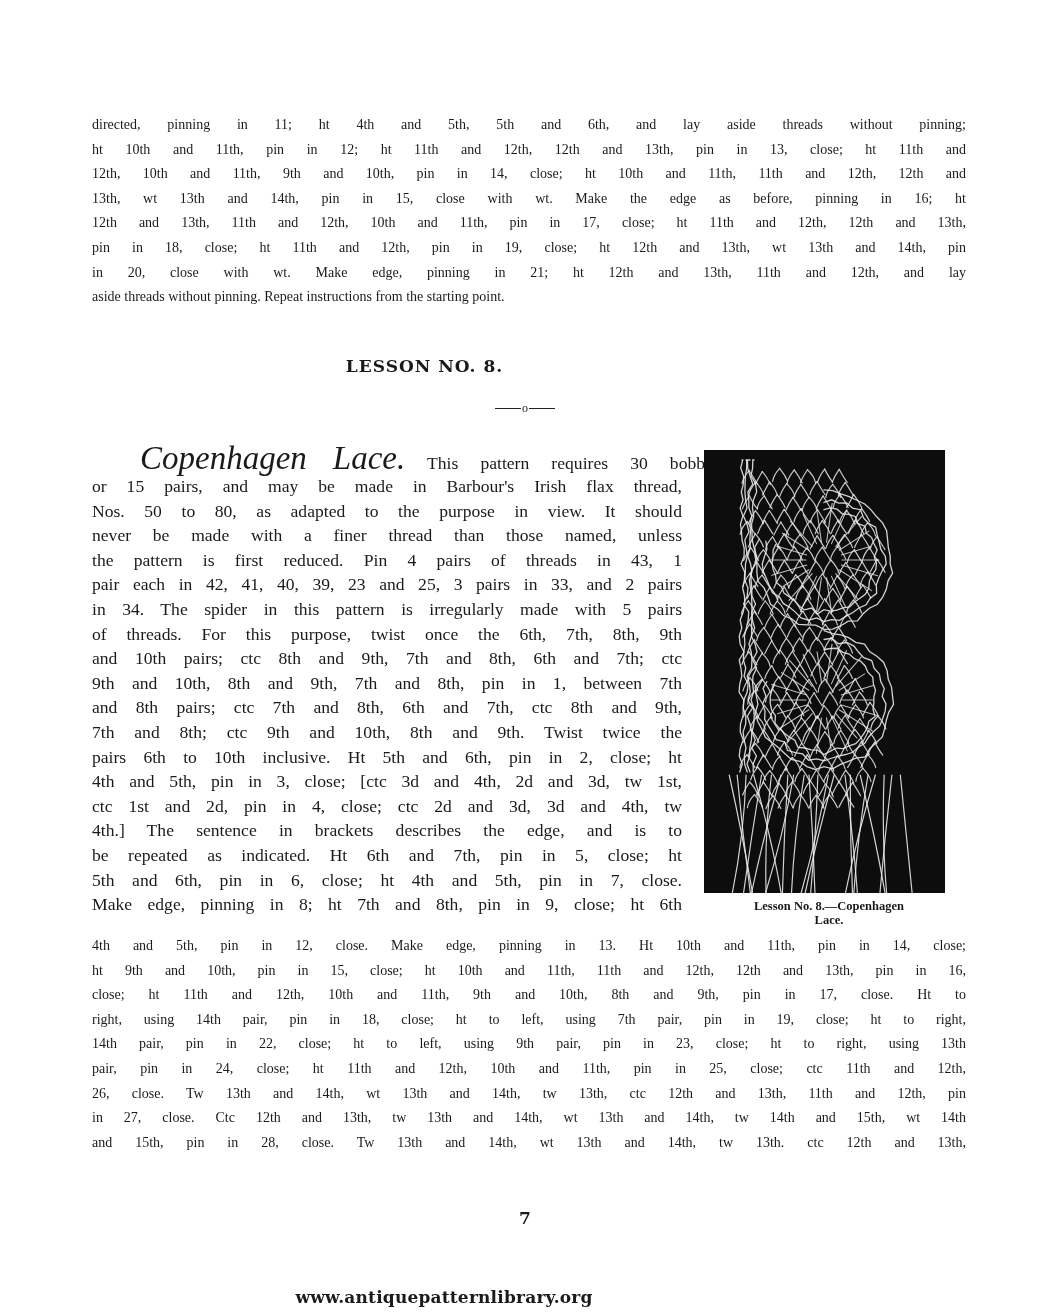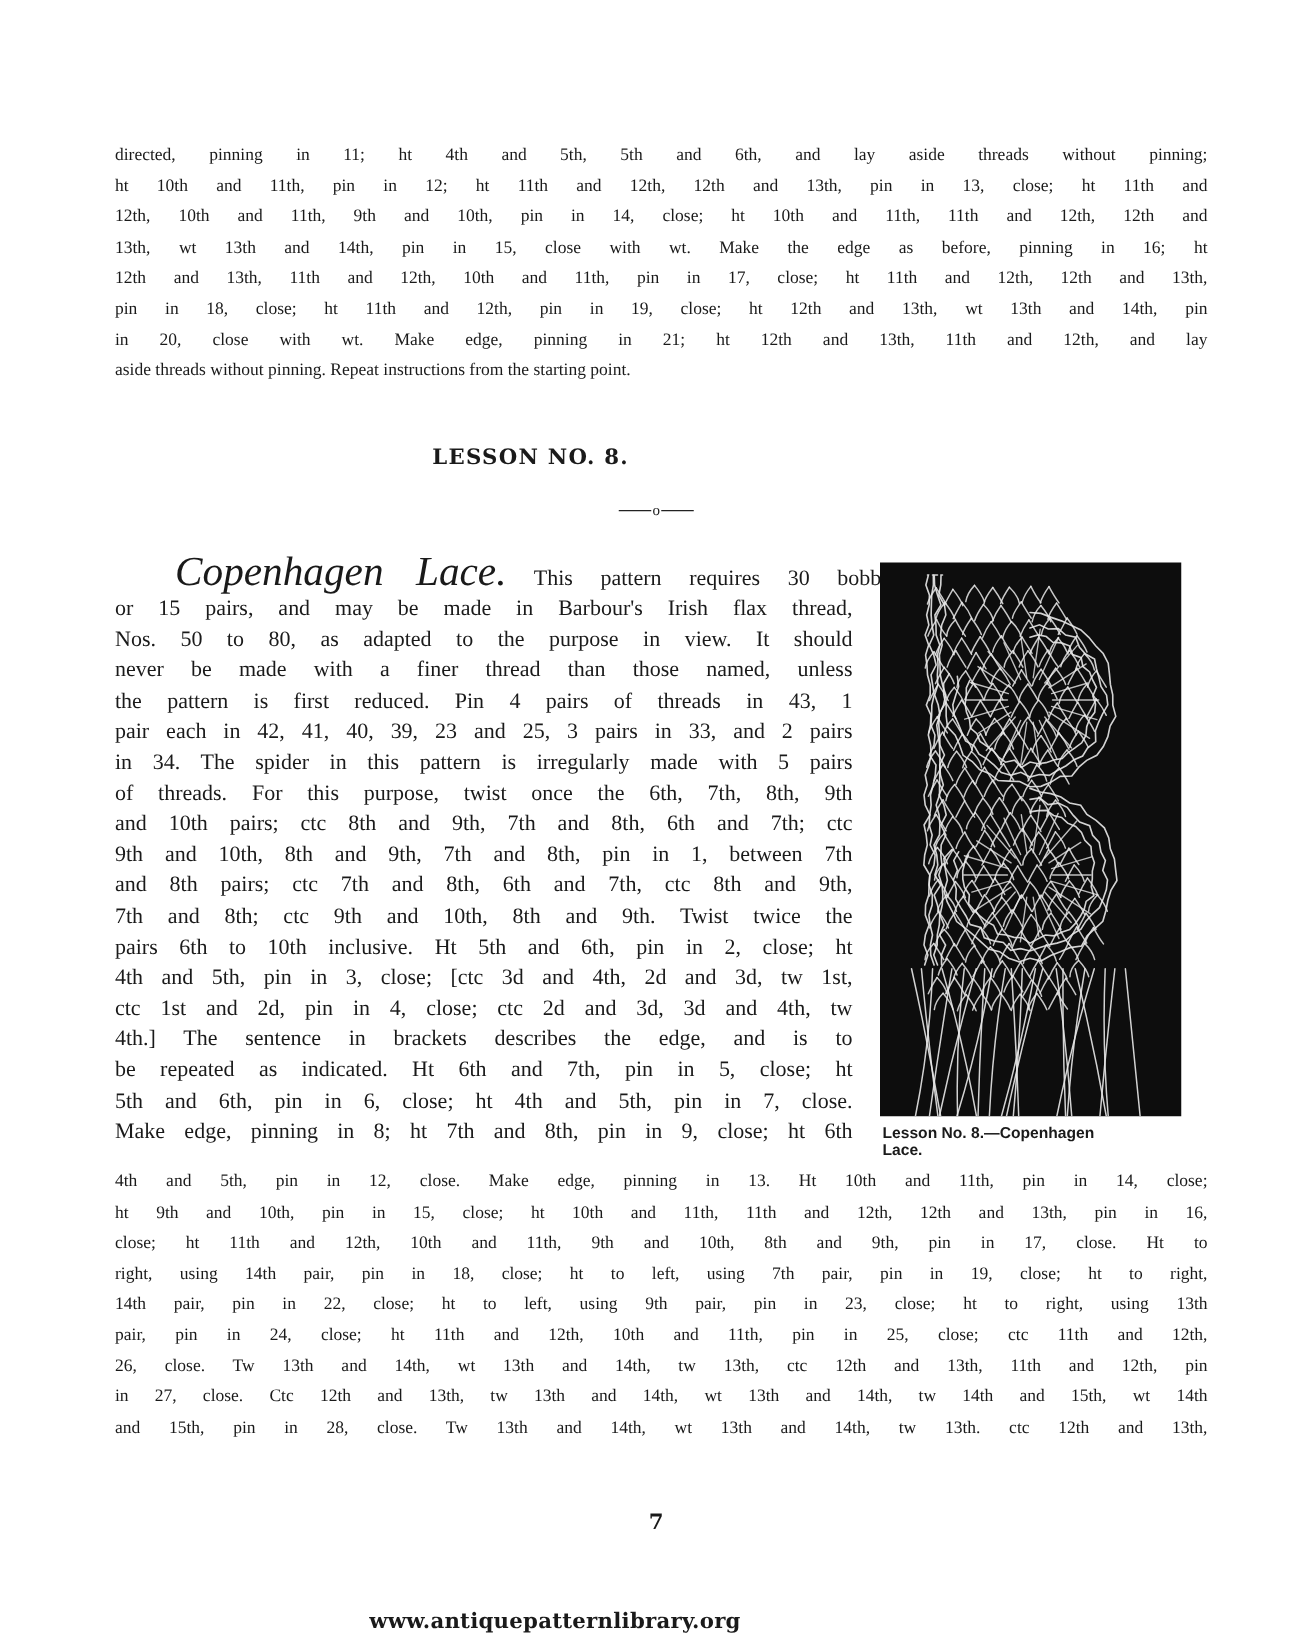--- a/index.html
+++ b/index.html
@@ -29,22 +29,22 @@
   .title-inline {
     font-family: "Liberation Serif", serif; font-style: italic; font-size: 33px; letter-spacing: 0px;
   }
   .first-line { height: 32px !important; line-height: 32px !important; margin-left: 48px; }
   .figure {
     position: absolute; left: 704px; top: 450px; width: 241px; height: 443px; background: #0d0d0d;
     overflow: hidden;
   }
   .figure svg { display: block; }
   .caption {
-    position: absolute; left: 706px; top: 899px; width: 246px; 
-    font-family: Liberation Sans, sans-serif; font-weight: bold; font-size: 12.5px; line-height: 14px;
+    position: absolute; left: 706px; top: 899px; width: 246px; text-align: center;
+    font-family: Liberation Serif, serif; font-weight: bold; font-size: 12.5px; line-height: 14px;
   }
   .page-number {
     position: absolute; top: 1208px; left: 0; width: 1050px; text-align: center;
     font-family: "DejaVu Serif", serif; font-weight: bold; font-size: 17px;
   }
   .site-url {
     position: absolute; top: 1287px; left: 0; width: 888px; text-align: center;
     font-family: "DejaVu Serif", serif; font-weight: bold; font-size: 17px; letter-spacing: 0.2px;
   }
 </style>

